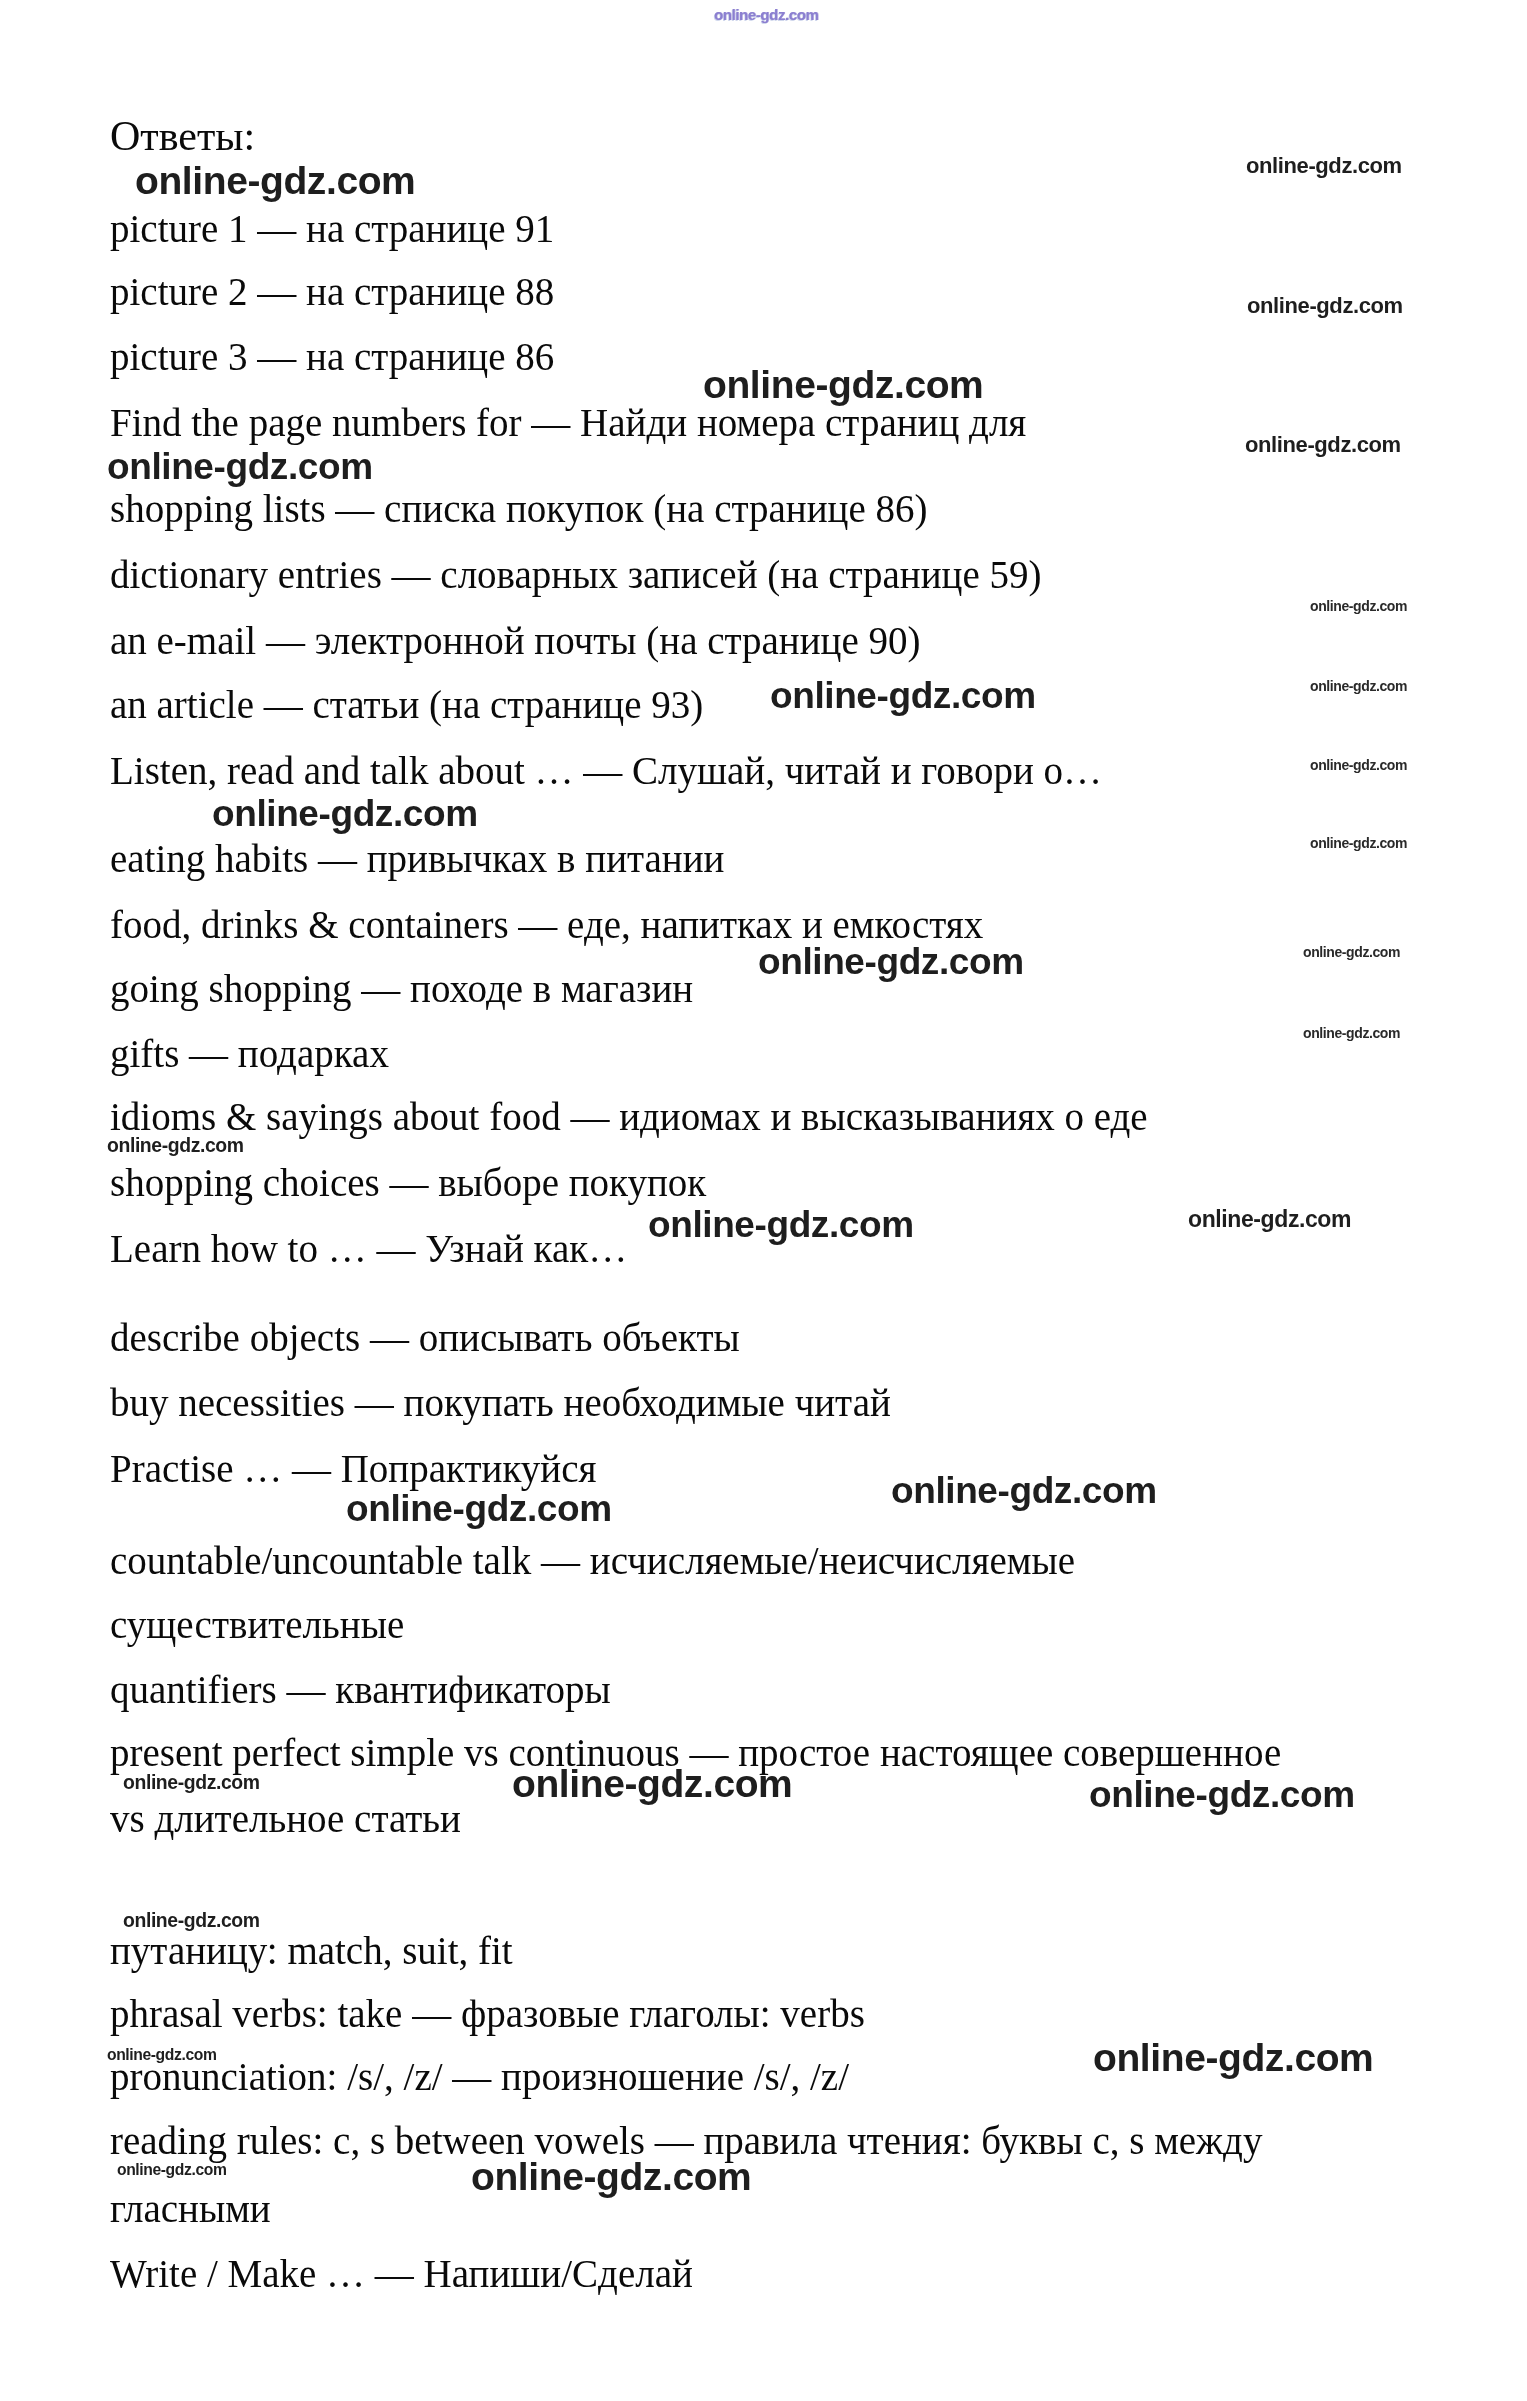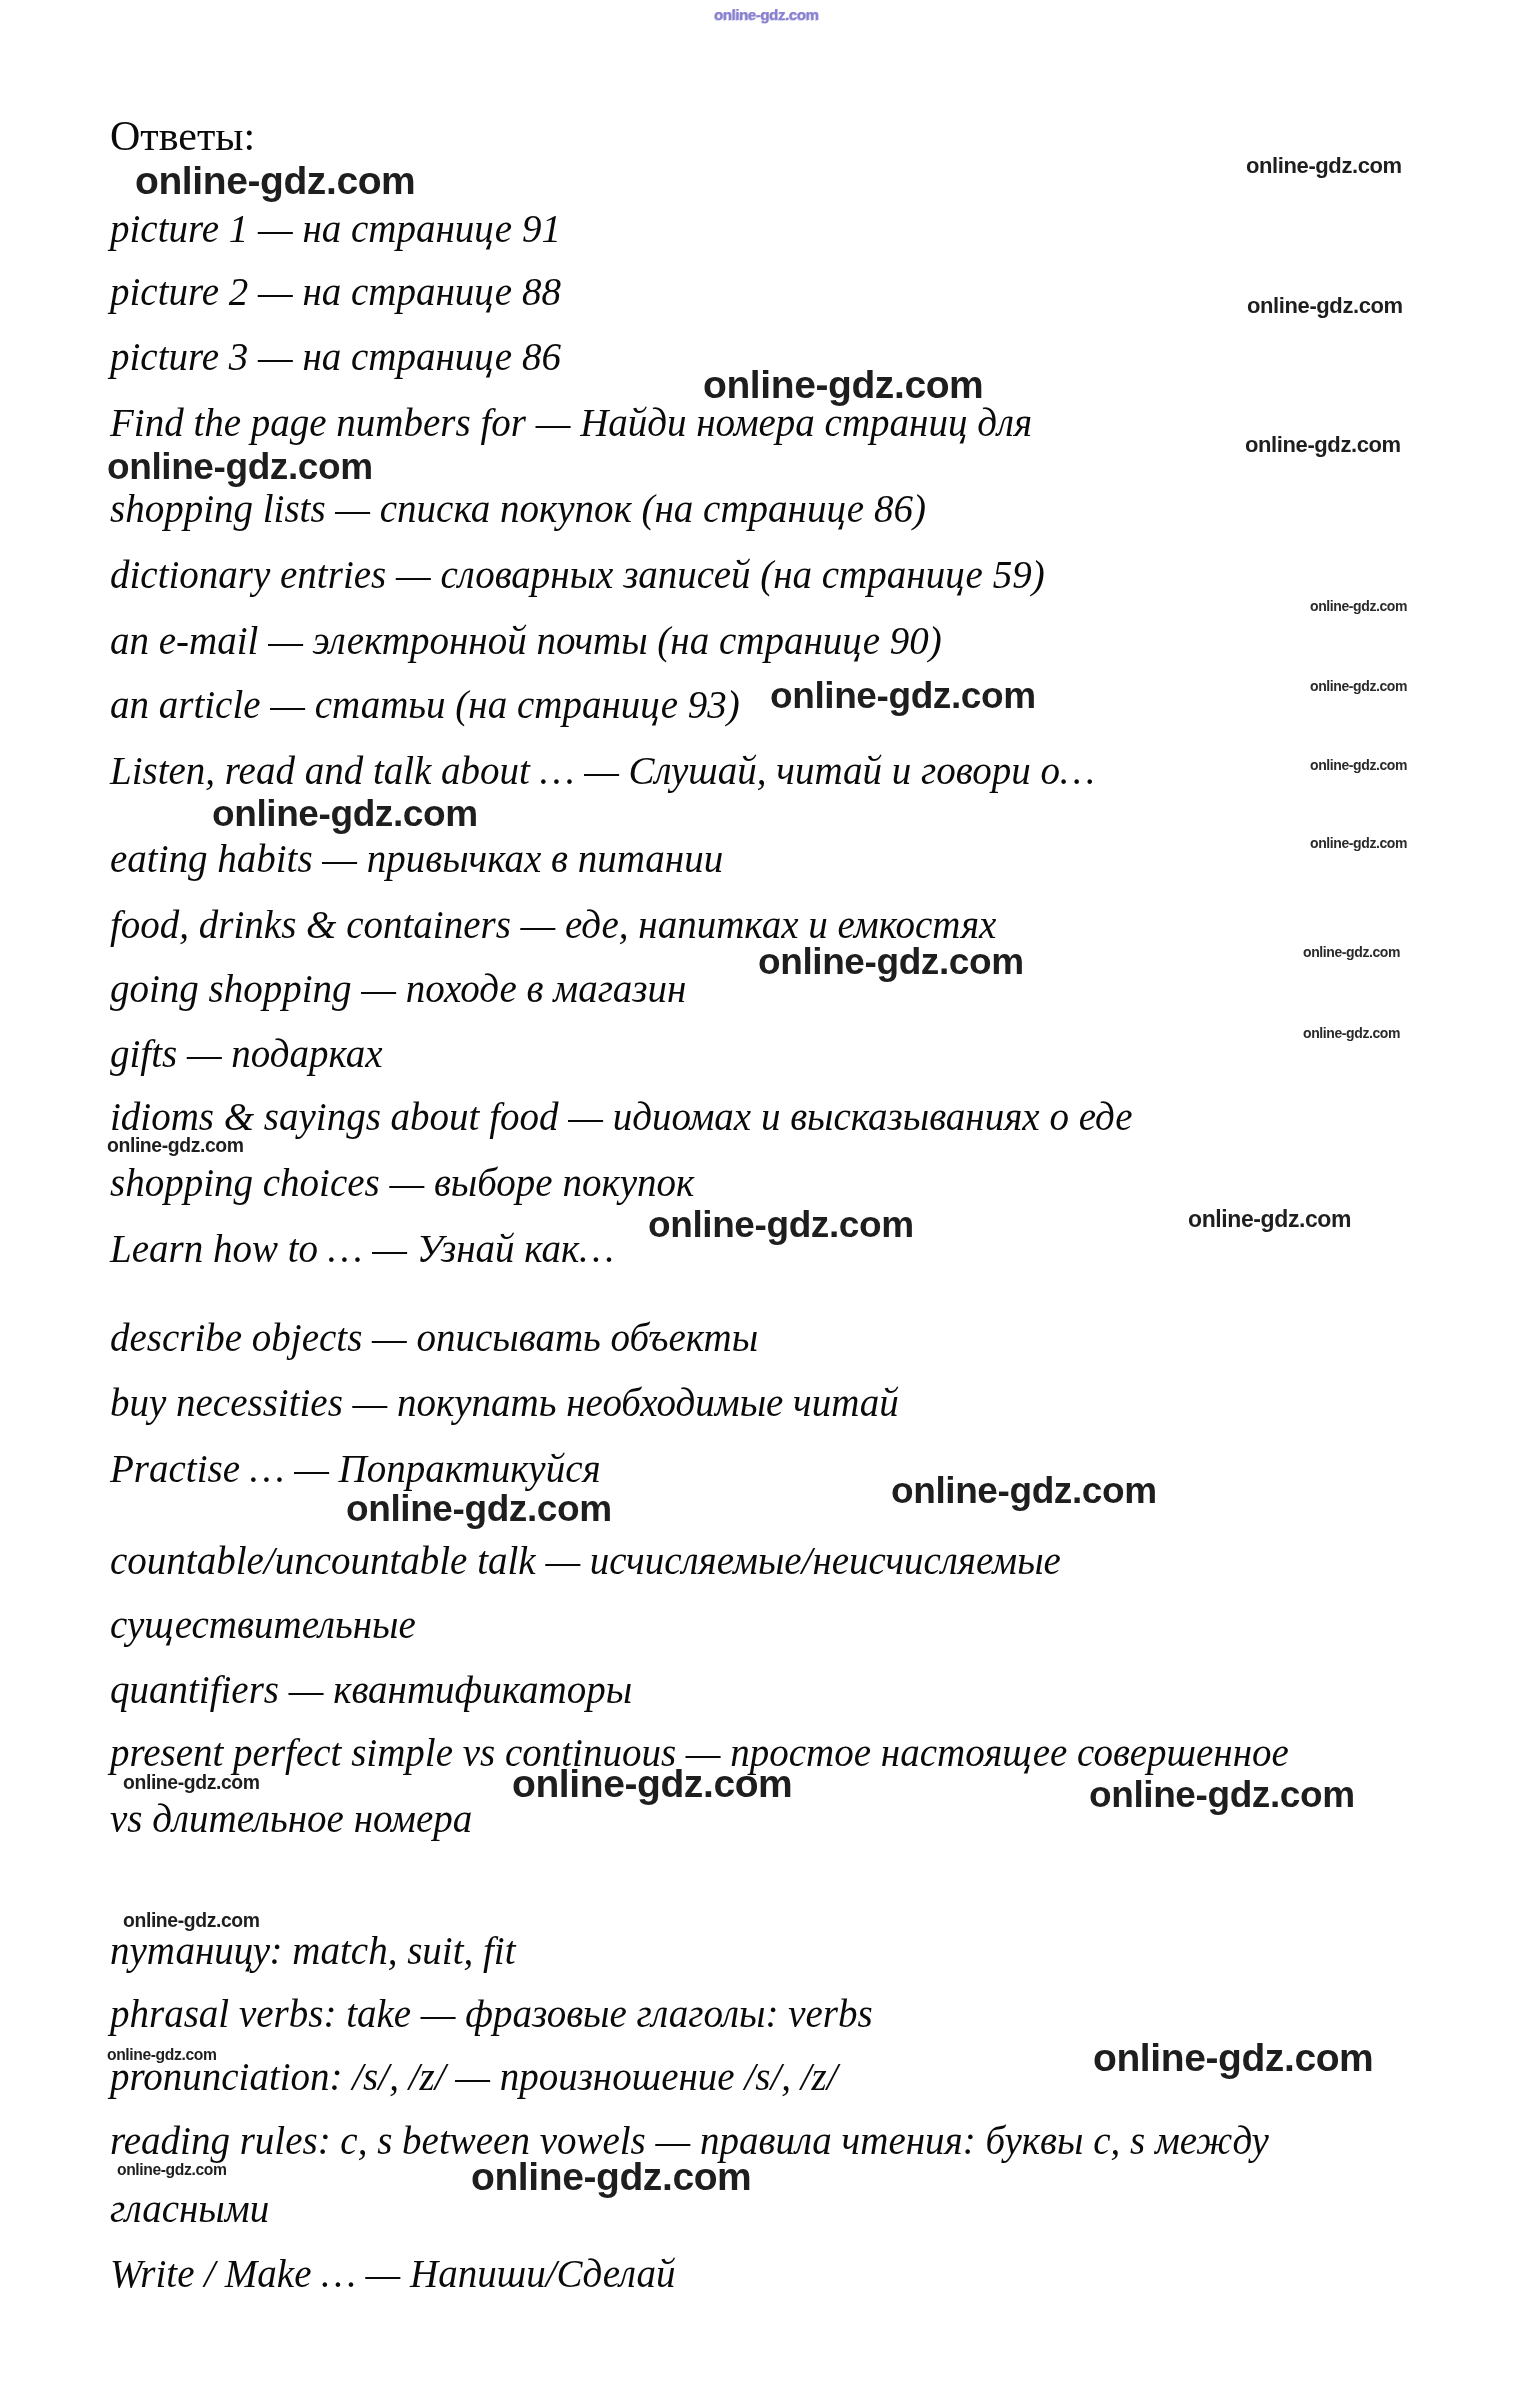--- a/index.html
+++ b/index.html
@@ -30,21 +30,20 @@
     white-space: nowrap;
   }
   .line {
     position: absolute;
     left: 110px;
     font-family: "Liberation Serif", serif;
     font-size: 39px;
     line-height: 1.1;
     color: #0a0a0a;
     white-space: nowrap;
-    font-style: italic;
   }
   .wm {
     position: absolute;
     font-family: "Liberation Sans", sans-serif;
     font-weight: 700;
     color: #1e1e1e;
     white-space: nowrap;
     letter-spacing: -0.4px;
   }
   .wm-top {
@@ -79,21 +78,21 @@
   <div class="line" style="top:1096px">idioms &amp; sayings about food — идиомах и высказываниях о еде</div>
   <div class="line" style="top:1162px">shopping choices — выборе покупок</div>
   <div class="line" style="top:1228px">Learn how to … — Узнай как…</div>
   <div class="line" style="top:1317px">describe objects — описывать объекты</div>
   <div class="line" style="top:1382px">buy necessities — покупать необходимые читай</div>
   <div class="line" style="top:1448px">Practise … — Попрактикуйся</div>
   <div class="line" style="top:1540px">countable/uncountable talk — исчисляемые/неисчисляемые</div>
   <div class="line" style="top:1604px">существительные</div>
   <div class="line" style="top:1669px">quantifiers — квантификаторы</div>
   <div class="line" style="top:1732px">present perfect simple vs continuous — простое настоящее совершенное</div>
-  <div class="line" style="top:1798px">vs длительное номера</div>
+  <div class="line" style="top:1798px">vs длительное статьи</div>
   <div class="line" style="top:1930px">путаницу: match, suit, fit</div>
   <div class="line" style="top:1993px">phrasal verbs: take — фразовые глаголы: verbs</div>
   <div class="line" style="top:2120px">reading rules: c, s between vowels — правила чтения: буквы c, s между</div>
   <div class="line" style="top:2056px">pronunciation: /s/, /z/ — произношение /s/, /z/</div>
   <div class="line" style="top:2188px">гласными</div>
   <div class="line" style="top:2253px">Write / Make … — Напиши/Сделай</div>
 
   <span class="wm wm-top" style="left:714px;top:6px;font-size:15px">online-gdz.com</span>
 
   <span class="wm" style="left:1246px;top:153px;font-size:22px">online-gdz.com</span>

